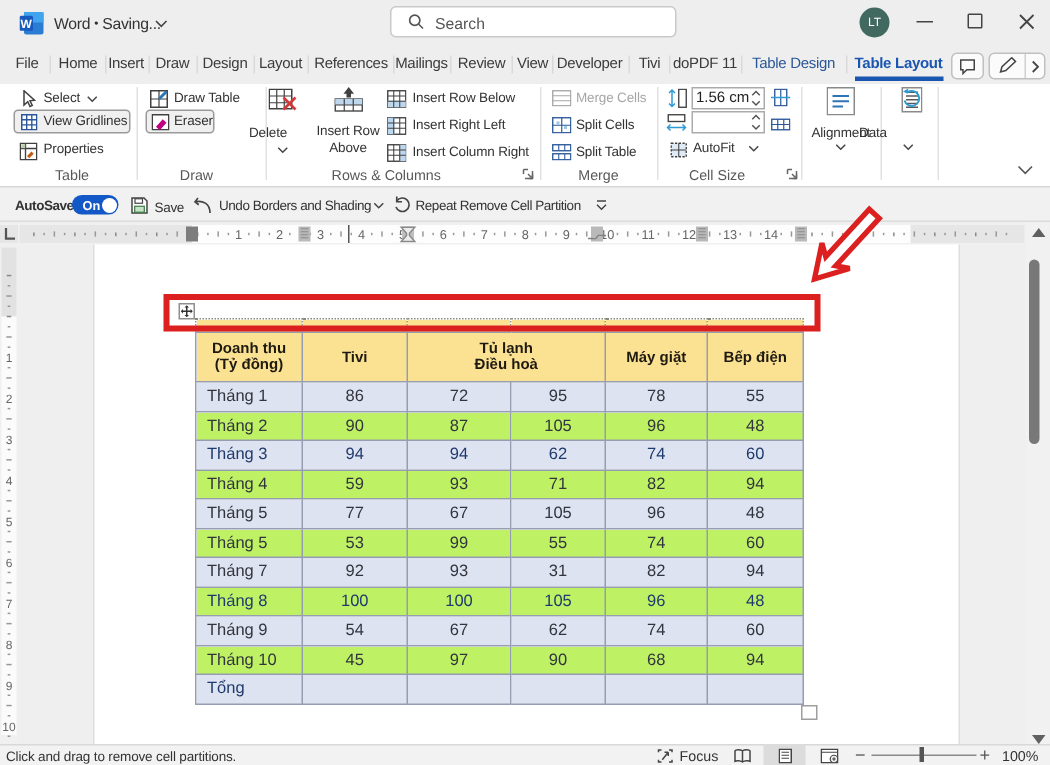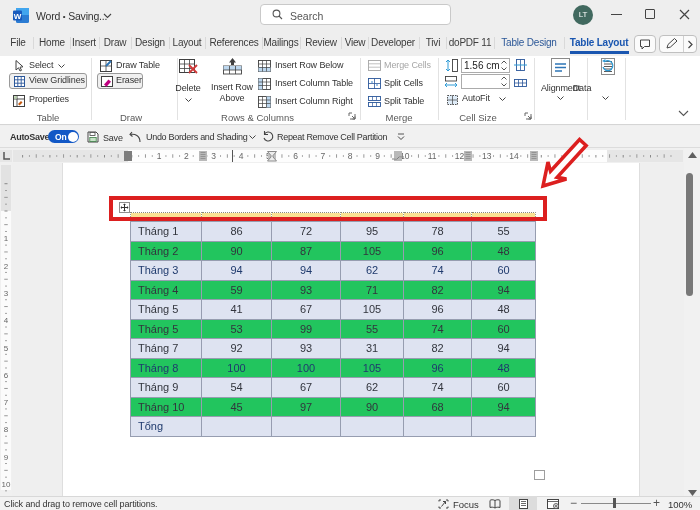--- a/index.html
+++ b/index.html
@@ -143,21 +143,21 @@
         <path d="M3 8.5 l4.5-5 2.5 2.3 -4.5 5 z" fill="#c00080"></path>
       </svg>
     <div class="rtxt" style="left:116px;top:75px;">Eraser</div>
     <div class="rlbl" style="left:105px;width:52px;">Draw</div>
 
     <svg class="abs" style="left:179px;top:59px;" width="20" height="16" viewBox="0 0 20 16">
         <rect x="0.5" y="0.5" width="15" height="13" fill="#fff" stroke="#404040"></rect>
         <path d="M0.5 5 H15.5 M0.5 9.5 H15.5 M5.5 0.5 V13.5 M10.5 0.5 V13.5" stroke="#404040" stroke-width="0.8"></path>
         <path d="M10 6 L18 14 M18 6 L10 14" stroke="#d03a3a" stroke-width="1.8"></path>
       </svg>
-    <div class="rtxt" style="left:166px;top:83px;width:44px;text-align:center;">Delete</div>
+    <div class="rtxt" style="left:166px;top:83px;width:44px;">Delete</div>
     <svg class="abs" style="left:185px;top:98px;" width="7" height="5" viewBox="0 0 7 5">
         <path d="M0.5 0.5 L3.5 3.5 L6.5 0.5" stroke="#444" stroke-width="1" fill="none"></path>
       </svg>
     <svg class="abs" style="left:221px;top:58px;" width="23" height="17" viewBox="0 0 23 17">
         <path d="M11.5 0 L15 4.5 H13 V7 H10 V4.5 H8 z" fill="#404040"></path>
         <rect x="2.5" y="8" width="18" height="8" fill="#fff" stroke="#404040" stroke-width="0.9"></rect>
         <rect x="2.5" y="8" width="18" height="4" fill="#bdd7ee"></rect>
         <path d="M2.5 12 H20.5 M8.5 8 V16 M14.5 8 V16" stroke="#404040" stroke-width="0.8"></path>
       </svg>
     <div class="rtxt" style="left:206px;top:82px;width:52px;text-align:center;">Insert Row</div>
@@ -166,21 +166,21 @@
         <rect x="0.5" y="0.5" width="12" height="11" fill="#fff" stroke="#404040" stroke-width="0.9"></rect>
         <rect x="0.5" y="7" width="12" height="4.5" fill="#bdd7ee"></rect>
         <path d="M0.5 4 H12.5 M0.5 7.5 H12.5 M4.5 0.5 V11.5 M8.5 0.5 V11.5" stroke="#404040" stroke-width="0.7"></path>
       </svg>
     <div class="rtxt" style="left:275px;top:60px;">Insert Row Below</div>
     <svg class="abs" style="left:258px;top:78px;" width="13" height="12" viewBox="0 0 13 12">
         <rect x="0.5" y="0.5" width="12" height="11" fill="#fff" stroke="#404040" stroke-width="0.9"></rect>
         <rect x="0.5" y="0.5" width="4.5" height="11" fill="#bdd7ee"></rect>
         <path d="M0.5 4 H12.5 M0.5 7.5 H12.5 M4.5 0.5 V11.5 M8.5 0.5 V11.5" stroke="#404040" stroke-width="0.7"></path>
       </svg>
-    <div class="rtxt" style="left:275px;top:78px;">Insert Column Table</div>
+    <div class="rtxt" style="left:275px;top:78px;">Insert Right Left</div>
     <svg class="abs" style="left:258px;top:96px;" width="13" height="12" viewBox="0 0 13 12">
         <rect x="0.5" y="0.5" width="12" height="11" fill="#fff" stroke="#404040" stroke-width="0.9"></rect>
         <rect x="8" y="0.5" width="4.5" height="11" fill="#bdd7ee"></rect>
         <path d="M0.5 4 H12.5 M0.5 7.5 H12.5 M4.5 0.5 V11.5 M8.5 0.5 V11.5" stroke="#404040" stroke-width="0.7"></path>
       </svg>
     <div class="rtxt" style="left:275px;top:96px;">Insert Column Right</div>
     <div class="rlbl" style="left:200px;width:115px;">Rows &amp; Columns</div>
     <svg class="abs" style="left:348px;top:112px;" width="8" height="8" viewBox="0 0 8 8">
         <path d="M1 1 H4 M1 1 V4 M2 7 H7 V2" stroke="#666" stroke-width="1" fill="none"></path>
         <path d="M4 4 L7 7 M7 7 L7 4.5 M7 7 L4.5 7" stroke="#666" stroke-width="1" fill="none"></path>
@@ -487,21 +487,21 @@
         <rect x="5.1" y="327.325" width="1.8" height="1" fill="#999"></rect>
       </svg>
   </div>
 
   <div id="doc">
     <style>
       #wtable { position:absolute; left:130px; top:212px; border-collapse:collapse; table-layout:fixed; font-family:"Liberation Sans", sans-serif; }
       #wtable td { border:1px solid #969db0; font-size:11px; color:#32353d; text-align:center; vertical-align:middle; padding:0; overflow:hidden; }
       #wtable td.lbl { text-align:left; padding-left:7px; }
       #wtable tr.lav td { background:#dee3f1; }
-      #wtable tr.wht td { background:#22c55e; }
+      #wtable tr.wht td { background:#bef264; }
       #wtable tr.bold td { font-weight:normal; color:#1f3a6d; }
       #wtable tr.thin td { background:#fbe293; border-top:1px dotted #8a8a7a; border-left:1px dotted #9a9a88; border-right:1px dotted #9a9a88; border-bottom:1px solid #969db0; height:9px; }
       #wtable tr.hdr td { background:#fbe293; font-weight:bold; color:#1f1a10; font-size:10px; line-height:11px; height:33px; vertical-align:middle; }
       #wtable tr.data td { height:18.55px; line-height:18.55px; }
     </style>
     <table id="wtable">
       <colgroup>
         <col style="width:71px">
           <col style="width:70px">
           <col style="width:69px">
@@ -511,20 +511,27 @@
       </colgroup>
       <tbody>
           <tr class="thin">
             <td></td>
             <td></td>
             <td></td>
             <td></td>
             <td></td>
             <td></td>
           </tr>
+      <tr class="hdr">
+            <td>Doanh thu<br>(Tỷ đồng)</td>
+            <td>Tivi</td>
+            <td colspan="2">Tủ lạnh<br>Điều hoà</td>
+            <td>Máy giặt</td>
+            <td>Bếp điện</td>
+          </tr>
       <tr class="data lav">
             <td class="lbl">Tháng 1</td>
             <td>86</td>
             <td>72</td>
             <td>95</td>
             <td>78</td>
             <td>55</td>
           </tr>
       <tr class="data wht">
             <td class="lbl">Tháng 2</td>
@@ -545,21 +552,21 @@
       <tr class="data wht">
             <td class="lbl">Tháng 4</td>
             <td>59</td>
             <td>93</td>
             <td>71</td>
             <td>82</td>
             <td>94</td>
           </tr>
       <tr class="data lav">
             <td class="lbl">Tháng 5</td>
-            <td>41</td>
+            <td>77</td>
             <td>67</td>
             <td>105</td>
             <td>96</td>
             <td>48</td>
           </tr>
       <tr class="data wht">
             <td class="lbl">Tháng 5</td>
             <td>53</td>
             <td>99</td>
             <td>55</td>

